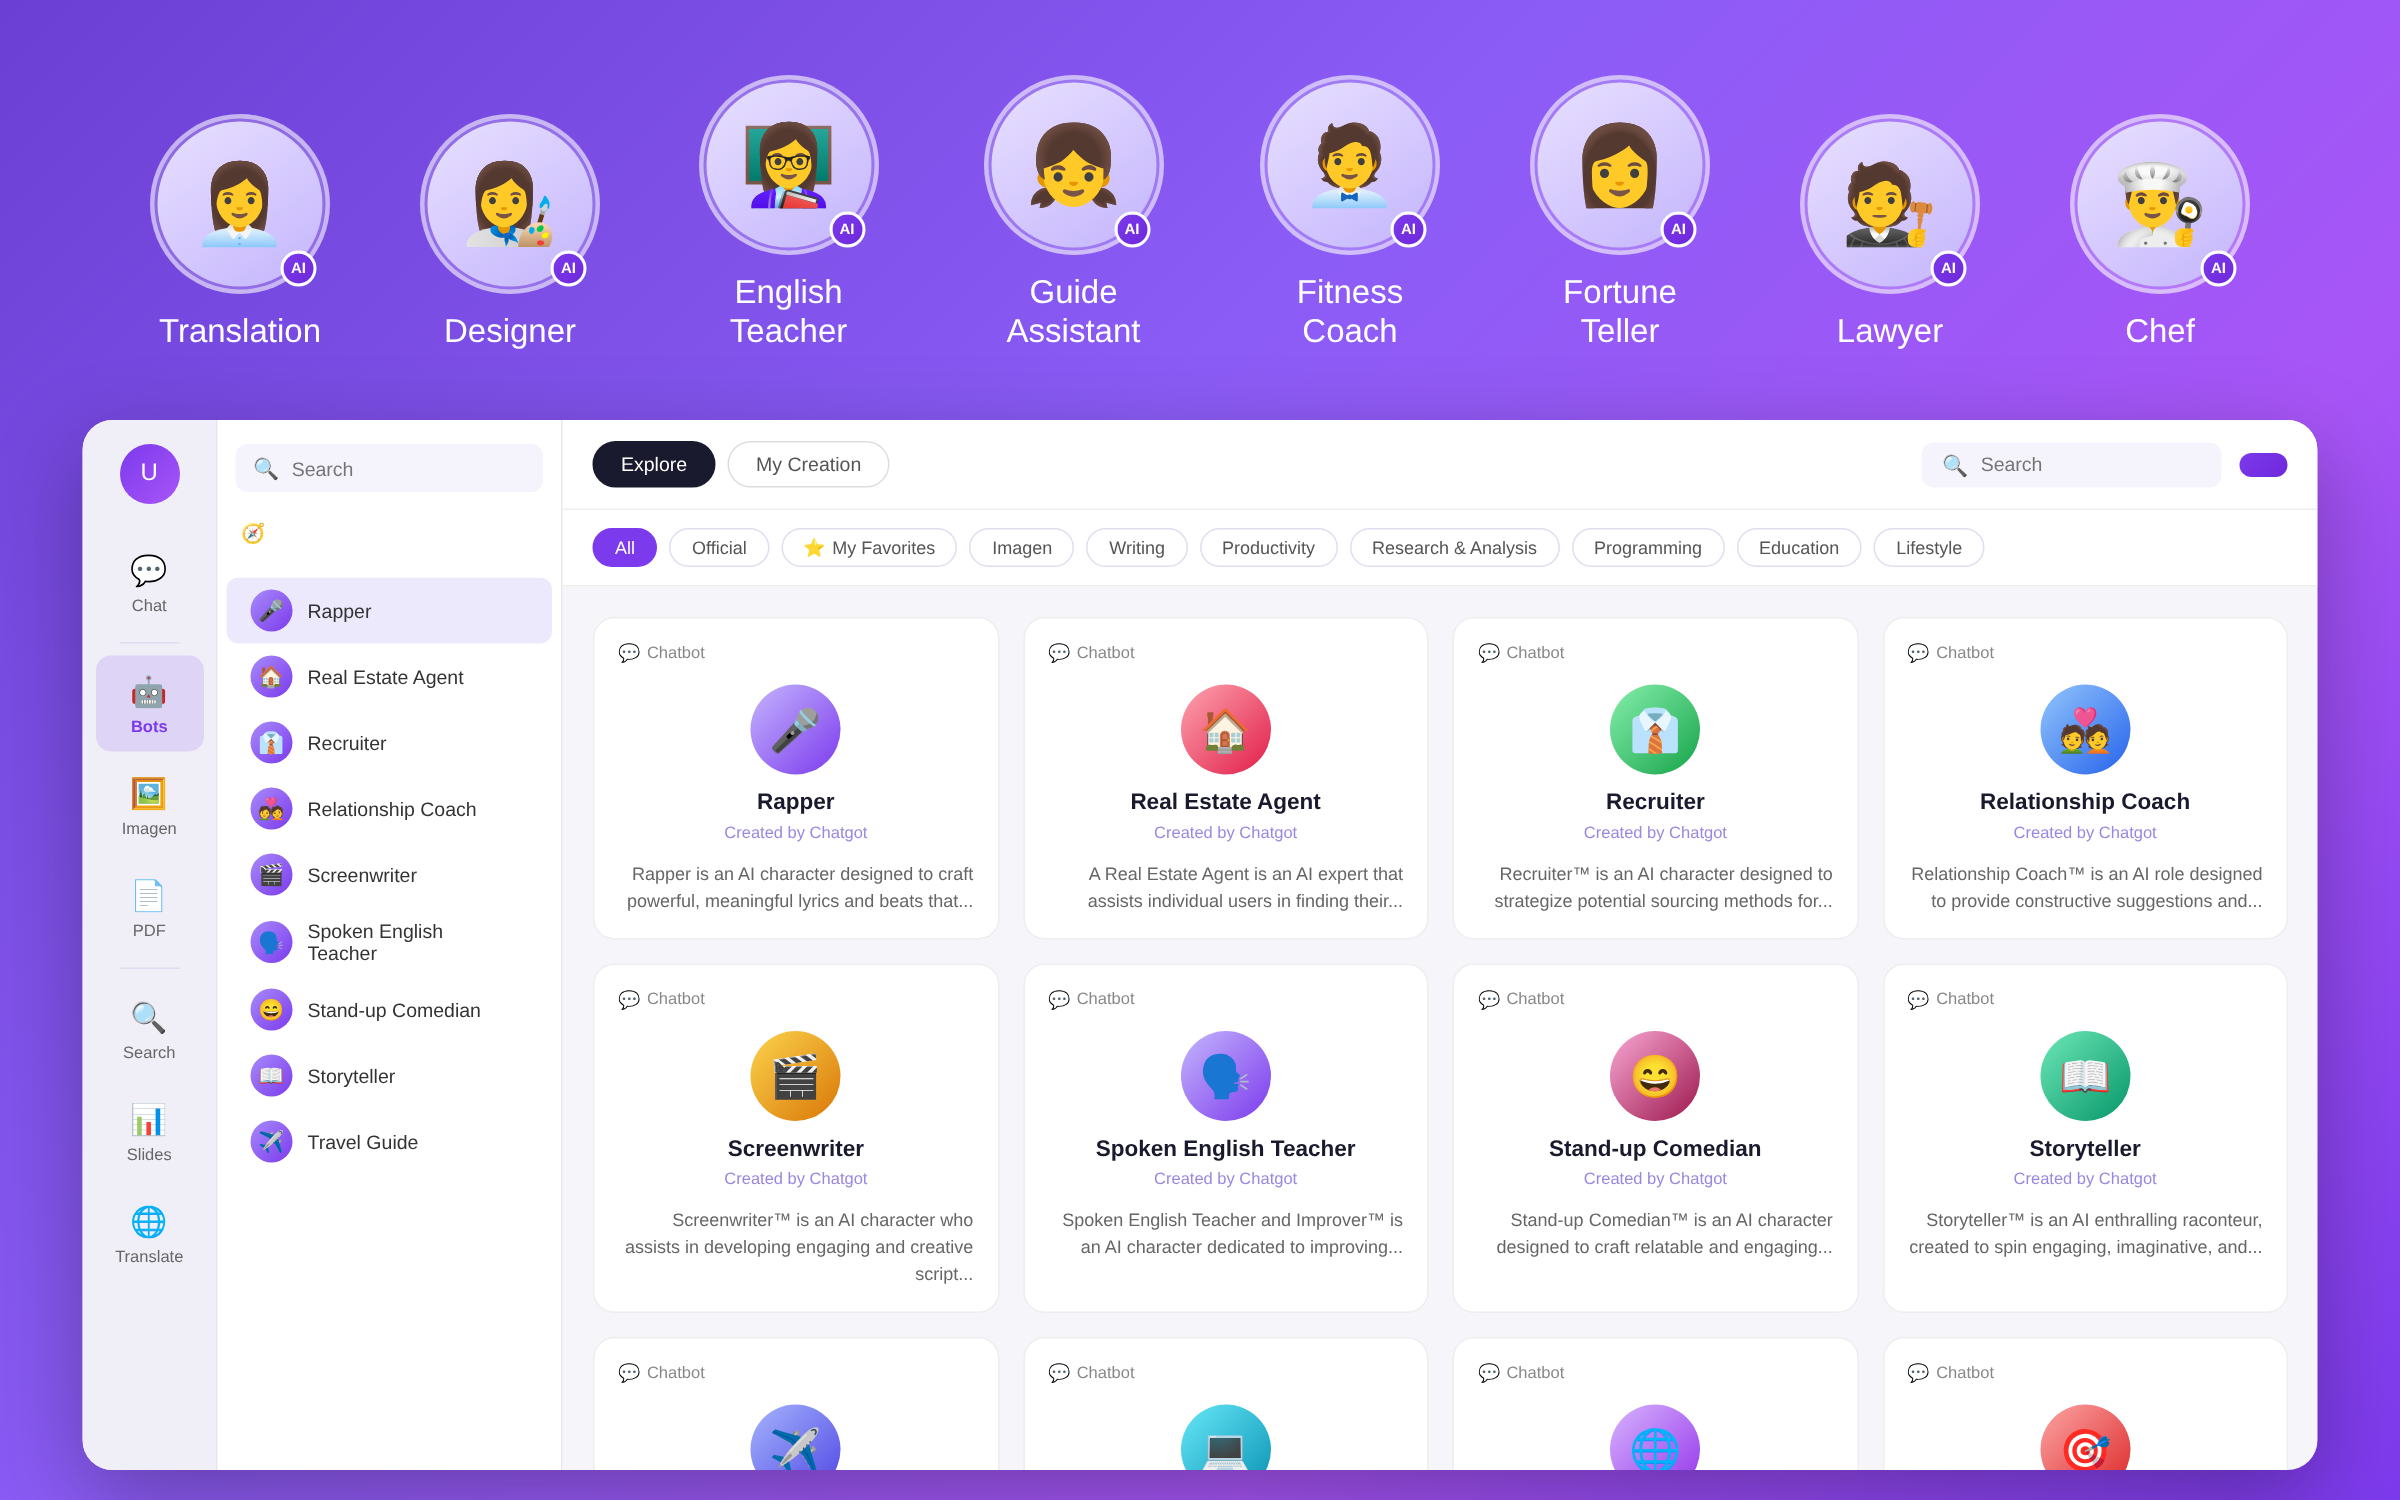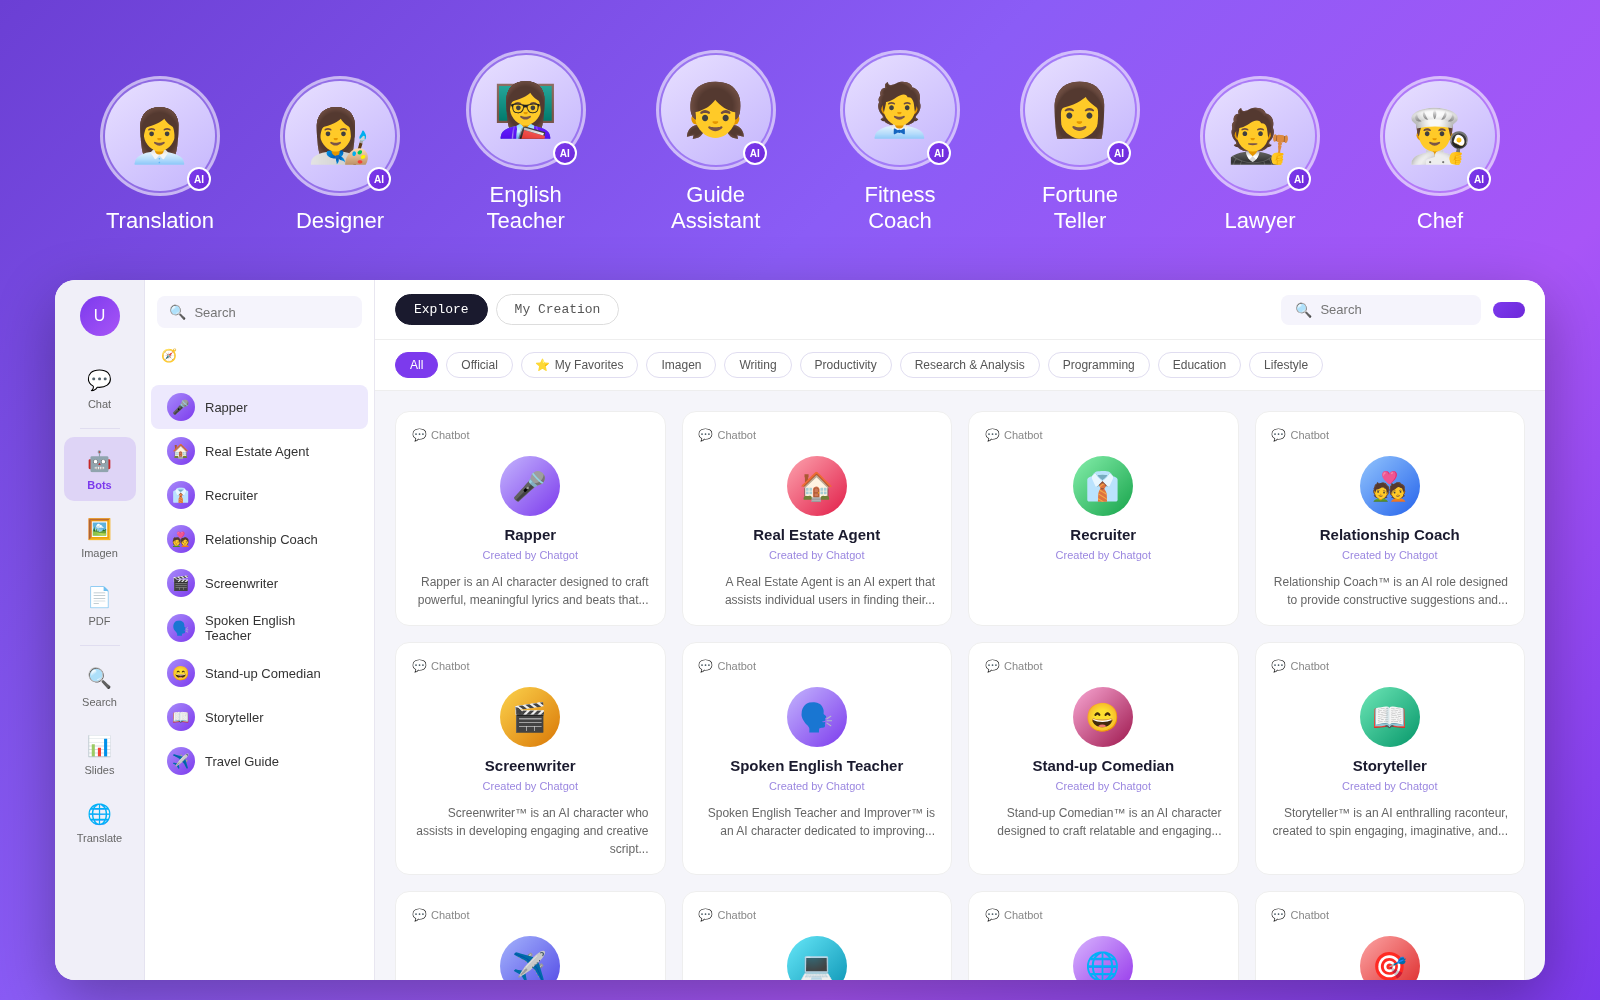--- a/index.html
+++ b/index.html
@@ -235,21 +235,20 @@
       gap: 8px;
     }
     .tab-btn {
       padding: 7px 18px;
       border-radius: 20px;
       border: 1px solid #ddd;
       background: transparent;
       font-size: 13px;
       cursor: pointer;
       color: #555;
-      font-family: Liberation Mono, monospace;
     }
     .tab-btn.active {
       background: #1a1a2e;
       color: white;
       border-color: #1a1a2e;
     }
     .top-bar-right {
       display: flex;
       align-items: center;
       gap: 12px;
@@ -625,20 +624,21 @@
     <div class="bot-card-desc">A Real Estate Agent is an AI expert that assists individual users in finding their...</div>
   </div>
         <div class="bot-card">
     <div class="bot-card-chatbot-label">
       <span style="font-size:12px;">💬</span>
       <span>Chatbot</span>
     </div>
     <div class="bot-card-avatar" style="background:linear-gradient(135deg,#86efac,#16a34a)">👔</div>
     <div class="bot-card-name">Recruiter</div>
     <div class="bot-card-creator">Created by Chatgot</div>
+    <div class="bot-card-desc">Recruiter™ is an AI character designed to strategize potential sourcing methods for...</div>
   </div>
         <div class="bot-card">
     <div class="bot-card-chatbot-label">
       <span style="font-size:12px;">💬</span>
       <span>Chatbot</span>
     </div>
     <div class="bot-card-avatar" style="background:linear-gradient(135deg,#93c5fd,#2563eb)">💑</div>
     <div class="bot-card-name">Relationship Coach</div>
     <div class="bot-card-creator">Created by Chatgot</div>
     <div class="bot-card-desc">Relationship Coach™ is an AI role designed to provide constructive suggestions and...</div>

